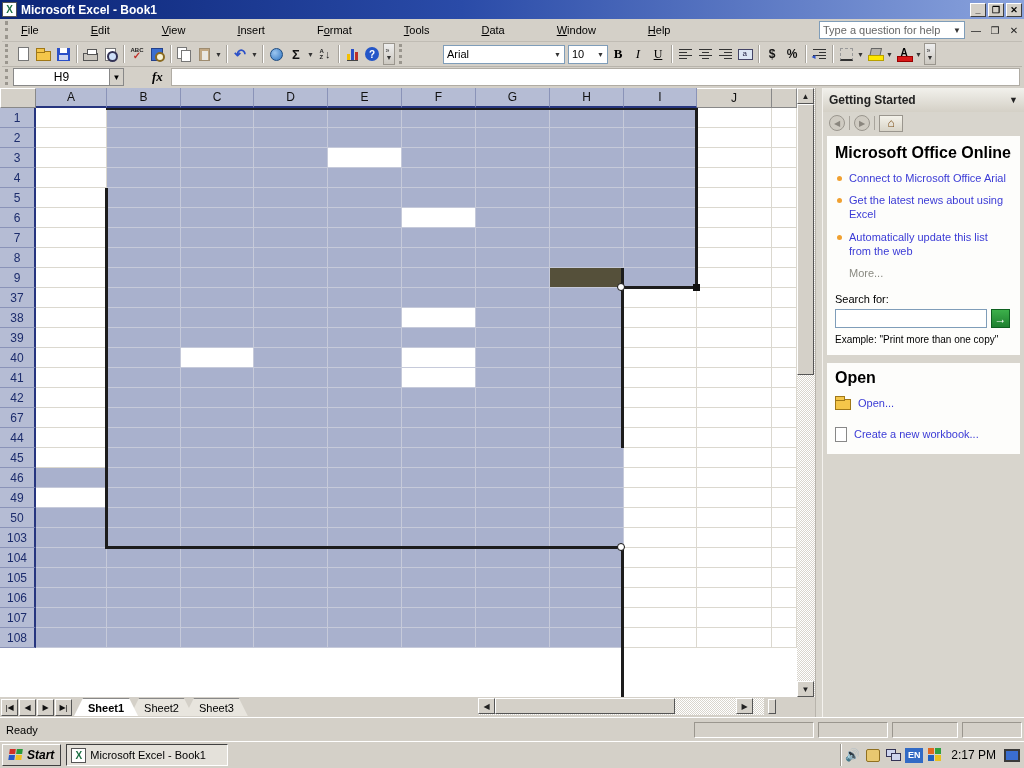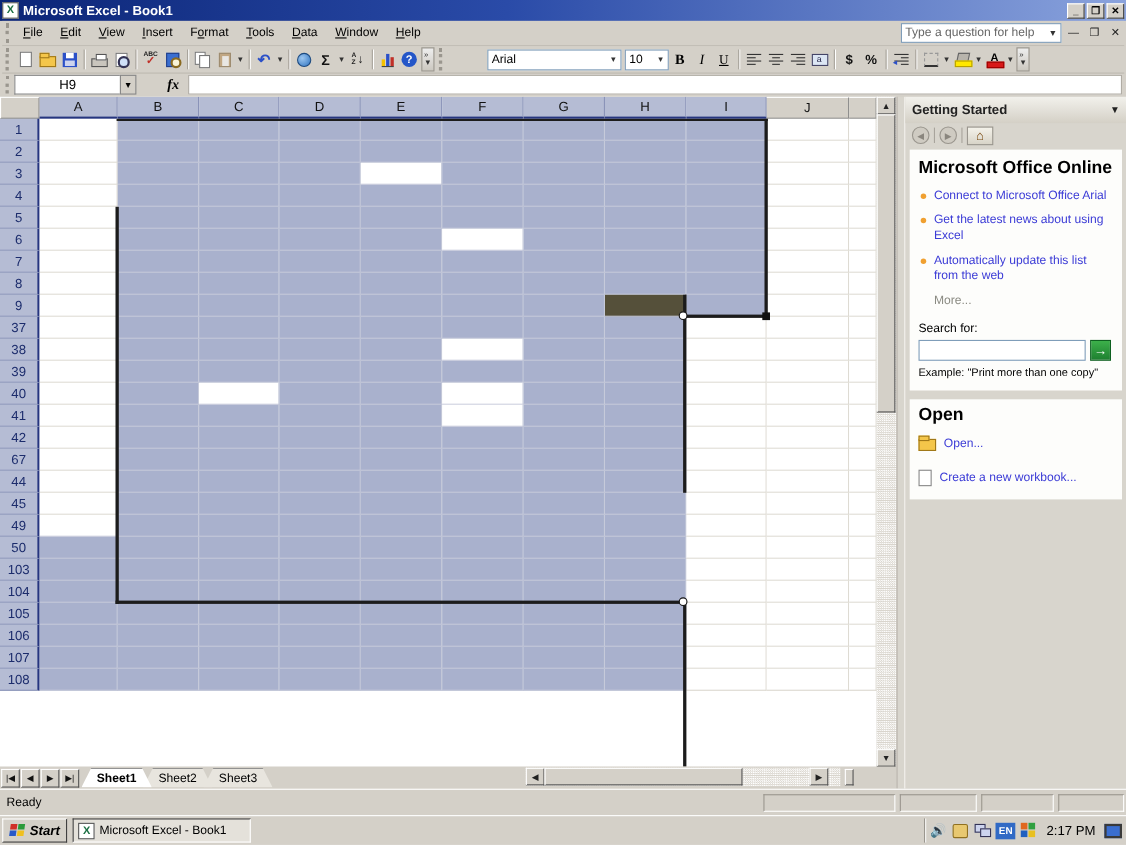--- a/index.html
+++ b/index.html
@@ -223,21 +223,21 @@
   <div class="titlebar">
     <span class="appicon">X</span>
     <span class="ttl">Microsoft Excel - Book1</span>
     <span class="winbtn">_</span>
     <span class="winbtn">❐</span>
     <span class="winbtn">✕</span>
   </div>
 
   <div class="menubar">
     <span class="grip"></span>
-    <span id="menuItems" style="display:flex;">
+    <span id="menuItems" style="display:flex;gap:36px;">
         <span class="menu-item"><u>F</u>ile</span>
         <span class="menu-item"><u>E</u>dit</span>
         <span class="menu-item"><u>V</u>iew</span>
         <span class="menu-item"><u>I</u>nsert</span>
         <span class="menu-item">F<u>o</u>rmat</span>
         <span class="menu-item"><u>T</u>ools</span>
         <span class="menu-item"><u>D</u>ata</span>
         <span class="menu-item"><u>W</u>indow</span>
         <span class="menu-item"><u>H</u>elp</span>
       </span>
@@ -660,20 +660,34 @@
           <div class="cell sel" style="width: 74px;"></div>
           <div class="cell sel" style="width: 74px;"></div>
           <div class="cell sel" style="width: 74px;"></div>
           <div class="cell plain" style="width: 73px;"></div>
           <div class="cell plain" style="width: 75px;"></div>
           <div class="cell plain" style="width: 25px;"></div>
         </div>
         <div class="grow">
           <div class="rh">45</div>
           <div class="cell plain" style="width: 71px;"></div>
+          <div class="cell sel" style="width: 74px;"></div>
+          <div class="cell sel" style="width: 73px;"></div>
+          <div class="cell sel" style="width: 74px;"></div>
+          <div class="cell sel" style="width: 74px;"></div>
+          <div class="cell sel" style="width: 74px;"></div>
+          <div class="cell sel" style="width: 74px;"></div>
+          <div class="cell sel" style="width: 74px;"></div>
+          <div class="cell plain" style="width: 73px;"></div>
+          <div class="cell plain" style="width: 75px;"></div>
+          <div class="cell plain" style="width: 25px;"></div>
+        </div>
+        <div class="grow">
+          <div class="rh">46</div>
+          <div class="cell sel" style="width: 71px;"></div>
           <div class="cell sel" style="width: 74px;"></div>
           <div class="cell sel" style="width: 73px;"></div>
           <div class="cell sel" style="width: 74px;"></div>
           <div class="cell sel" style="width: 74px;"></div>
           <div class="cell sel" style="width: 74px;"></div>
           <div class="cell sel" style="width: 74px;"></div>
           <div class="cell sel" style="width: 74px;"></div>
           <div class="cell plain" style="width: 73px;"></div>
           <div class="cell plain" style="width: 75px;"></div>
           <div class="cell plain" style="width: 25px;"></div>

